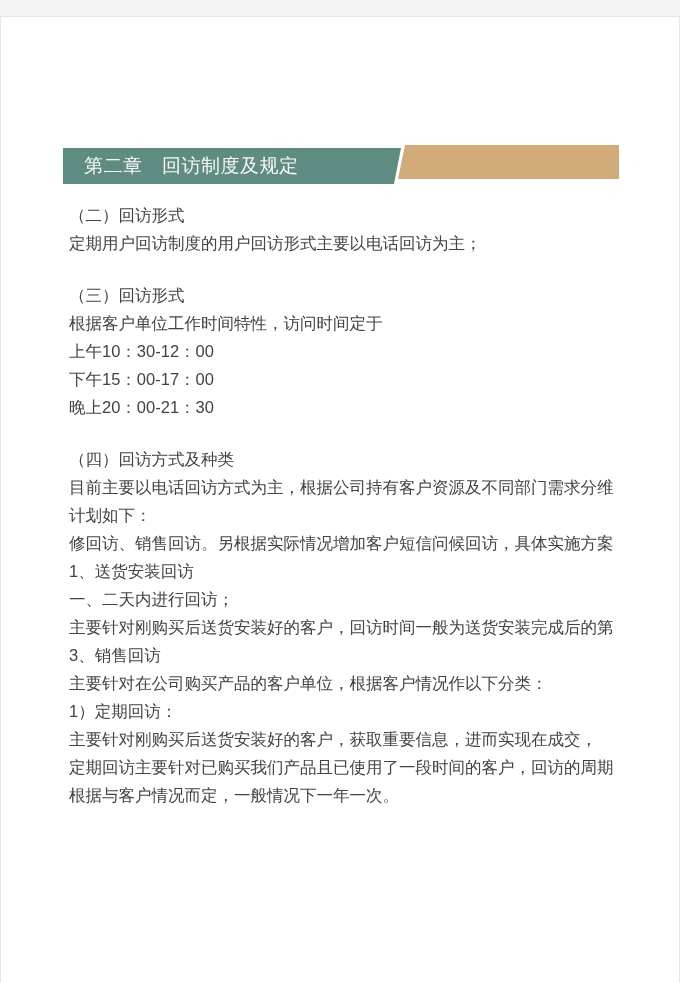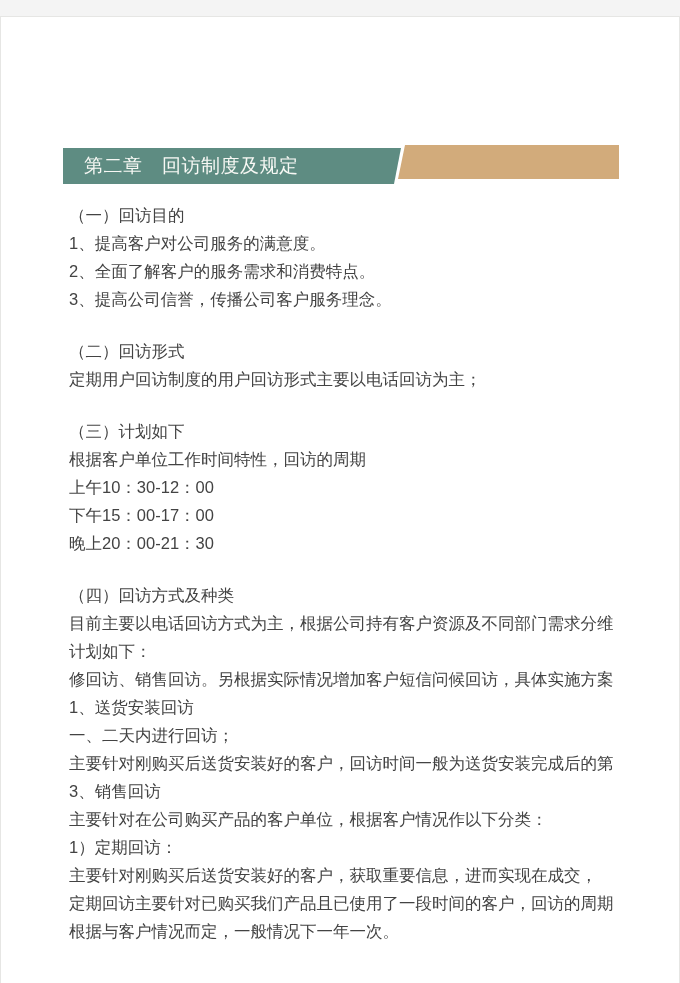--- a/index.html
+++ b/index.html
@@ -64,32 +64,26 @@
 
 <div class="page" style="background: rgb(255, 255, 255); border-color: rgb(230, 230, 228);">
 
   <div class="banner-green" style="background: rgb(94, 140, 130); color: rgb(247, 248, 244);">
     <span class="chapter-title">第二章　回访制度及规定</span>
   </div>
   <div class="banner-tan" style="background: rgb(210, 171, 123);"></div>
 
   <main class="doc-body" style="color: rgb(67, 67, 67);">
       <section class="section">
-        <div class="section-heading">（一）回访目的</div>
-        <div class="text-line">1、提高客户对公司服务的满意度。</div>
-        <div class="text-line">2、全面了解客户的服务需求和消费特点。</div>
-        <div class="text-line">3、提高公司信誉，传播公司客户服务理念。</div>
-      </section>
-      <section class="section">
         <div class="section-heading">（二）回访形式</div>
         <div class="text-line">定期用户回访制度的用户回访形式主要以电话回访为主；</div>
       </section>
       <section class="section">
-        <div class="section-heading">（三）计划如下</div>
-        <div class="text-line">根据客户单位工作时间特性，回访的周期</div>
+        <div class="section-heading">（三）回访形式</div>
+        <div class="text-line">根据客户单位工作时间特性，访问时间定于</div>
         <div class="text-line">上午10：30-12：00</div>
         <div class="text-line">下午15：00-17：00</div>
         <div class="text-line">晚上20：00-21：30</div>
       </section>
       <section class="section">
         <div class="section-heading">（四）回访方式及种类</div>
         <div class="text-line">目前主要以电话回访方式为主，根据公司持有客户资源及不同部门需求分维</div>
         <div class="text-line">计划如下：</div>
         <div class="text-line">修回访、销售回访。另根据实际情况增加客户短信问候回访，具体实施方案</div>
         <div class="text-line">1、送货安装回访</div>

